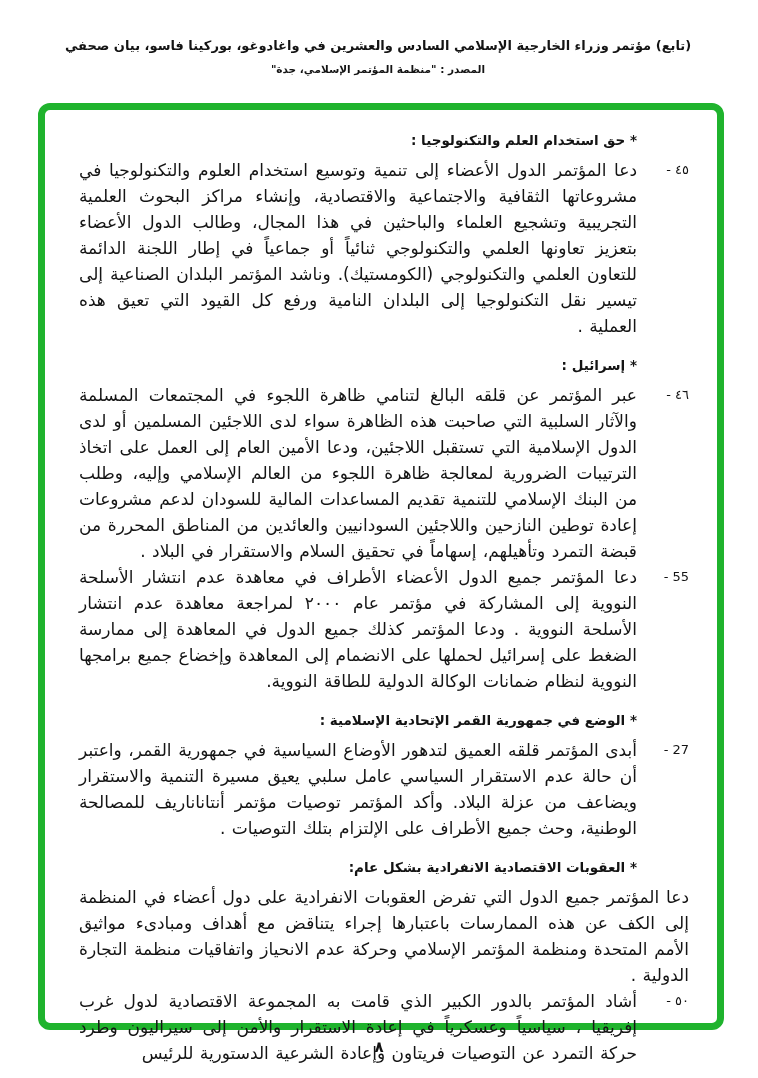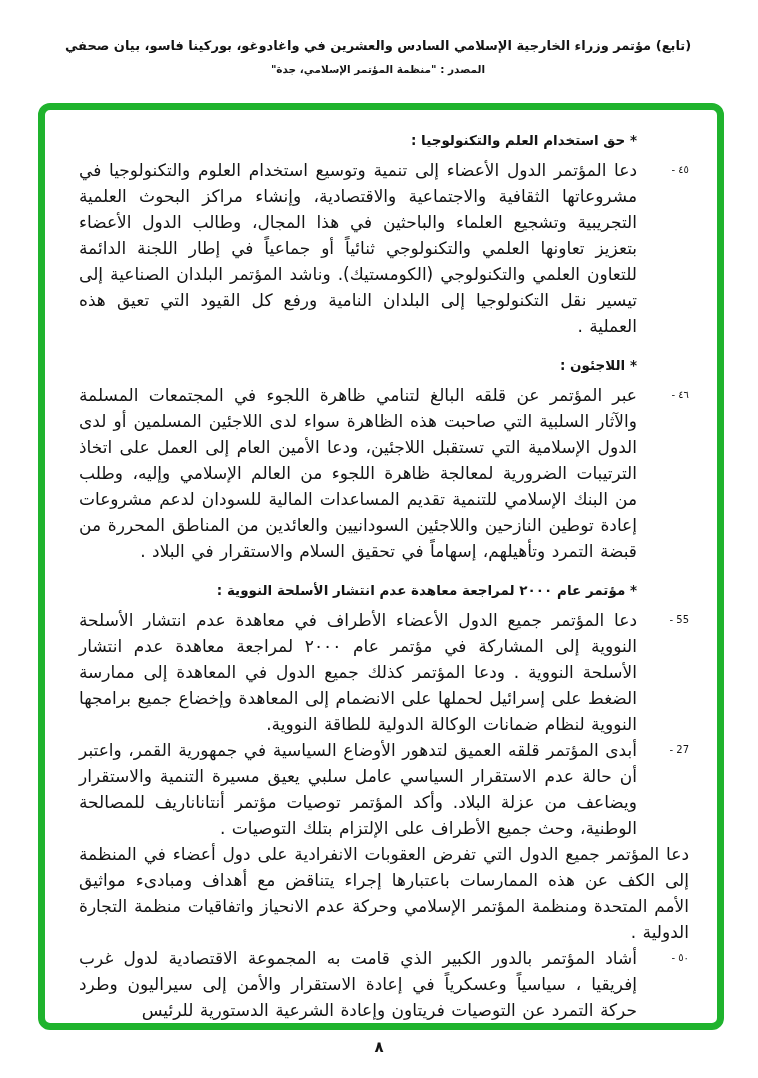--- a/index.html
+++ b/index.html
@@ -18,21 +18,21 @@
     position:absolute;left:45px;top:110px;width:610px;height:880px;
     direction:rtl;padding:20px 16px 0 34px;
   }
   .section-heading{
     font-weight:bold;font-size:13.5px;line-height:20px;text-align:right;
     margin:16px 52px 7px 0;
   }
   .section-heading.first{margin-top:0;}
   .para{display:flex;direction:rtl;}
   .para-num{
-    width:52px;flex-shrink:0;font-size:10px;line-height:26px;white-space:nowrap;
+    width:52px;flex-shrink:0;font-size:13px;line-height:26px;white-space:nowrap;
   }
   .para-text{
     flex:1;font-size:17px;line-height:26px;text-align:justify;text-align-last:right;
     word-spacing:1px;
   }
   .page-number{
     position:absolute;left:0;top:1038px;width:758px;text-align:center;
     font-size:15px;font-weight:bold;direction:rtl;
   }
 </style>
@@ -47,37 +47,38 @@
 <div class="green-box"></div>
 
 <div class="content">
 
   <div class="section-heading first">* حق استخدام العلم والتكنولوجيا :</div>
   <div class="para">
     <div class="para-num">٤٥ -</div>
     <div class="para-text">دعا المؤتمر الدول الأعضاء إلى تنمية وتوسيع استخدام العلوم والتكنولوجيا في مشروعاتها الثقافية والاجتماعية والاقتصادية، وإنشاء مراكز البحوث العلمية التجريبية وتشجيع العلماء والباحثين في هذا المجال، وطالب الدول الأعضاء بتعزيز تعاونها العلمي والتكنولوجي ثنائياً أو جماعياً في إطار اللجنة الدائمة للتعاون العلمي والتكنولوجي (الكومستيك). وناشد المؤتمر البلدان الصناعية إلى تيسير نقل التكنولوجيا إلى البلدان النامية ورفع كل القيود التي تعيق هذه العملية .</div>
   </div>
 
-  <div class="section-heading">* اللاجئون :</div>
+  <div class="section-heading">* إسرائيل :</div>
   <div class="para">
     <div class="para-num">٤٦ -</div>
     <div class="para-text">عبر المؤتمر عن قلقه البالغ لتنامي ظاهرة اللجوء في المجتمعات المسلمة والآثار السلبية التي صاحبت هذه الظاهرة سواء لدى اللاجئين المسلمين أو لدى الدول الإسلامية التي تستقبل اللاجئين، ودعا الأمين العام إلى العمل على اتخاذ الترتيبات الضرورية لمعالجة ظاهرة اللجوء من العالم الإسلامي وإليه، وطلب من البنك الإسلامي للتنمية تقديم المساعدات المالية للسودان لدعم مشروعات إعادة توطين النازحين واللاجئين السودانيين والعائدين من المناطق المحررة من قبضة التمرد وتأهيلهم، إسهاماً في تحقيق السلام والاستقرار في البلاد .</div>
   </div>
 
-  <div class="section-heading">* مؤتمر عام ٢٠٠٠ لمراجعة معاهدة عدم انتشار الأسلحة النووية :</div>
   <div class="para">
     <div class="para-num">55 -</div>
     <div class="para-text">دعا المؤتمر جميع الدول الأعضاء الأطراف في معاهدة عدم انتشار الأسلحة النووية إلى المشاركة في مؤتمر عام ٢٠٠٠ لمراجعة معاهدة عدم انتشار الأسلحة النووية . ودعا المؤتمر كذلك جميع الدول في المعاهدة إلى ممارسة الضغط على إسرائيل لحملها على الانضمام إلى المعاهدة وإخضاع جميع برامجها النووية لنظام ضمانات الوكالة الدولية للطاقة النووية.</div>
   </div>
 
+  <div class="section-heading">* الوضع في جمهورية القمر الإتحادية الإسلامية :</div>
   <div class="para">
     <div class="para-num">27 -</div>
     <div class="para-text">أبدى المؤتمر قلقه العميق لتدهور الأوضاع السياسية في جمهورية القمر، واعتبر أن حالة عدم الاستقرار السياسي عامل سلبي يعيق مسيرة التنمية والاستقرار ويضاعف من عزلة البلاد. وأكد المؤتمر توصيات مؤتمر أنتاناناريف للمصالحة الوطنية، وحث جميع الأطراف على الإلتزام بتلك التوصيات .</div>
   </div>
 
+  <div class="section-heading">* العقوبات الاقتصادية الانفرادية بشكل عام:</div>
   <div class="para">
     <div class="para-text">دعا المؤتمر جميع الدول التي تفرض العقوبات الانفرادية على دول أعضاء في المنظمة إلى الكف عن هذه الممارسات باعتبارها إجراء يتناقض مع أهداف ومبادىء مواثيق الأمم المتحدة ومنظمة المؤتمر الإسلامي وحركة عدم الانحياز واتفاقيات منظمة التجارة الدولية .</div>
   </div>
 
   <div class="para">
     <div class="para-num">٥٠ -</div>
     <div class="para-text">أشاد المؤتمر بالدور الكبير الذي قامت به المجموعة الاقتصادية لدول غرب إفريقيا ، سياسياً وعسكرياً في إعادة الاستقرار والأمن إلى سيراليون وطرد حركة التمرد عن التوصيات فريتاون وإعادة الشرعية الدستورية للرئيس</div>
   </div>
 
 </div>

